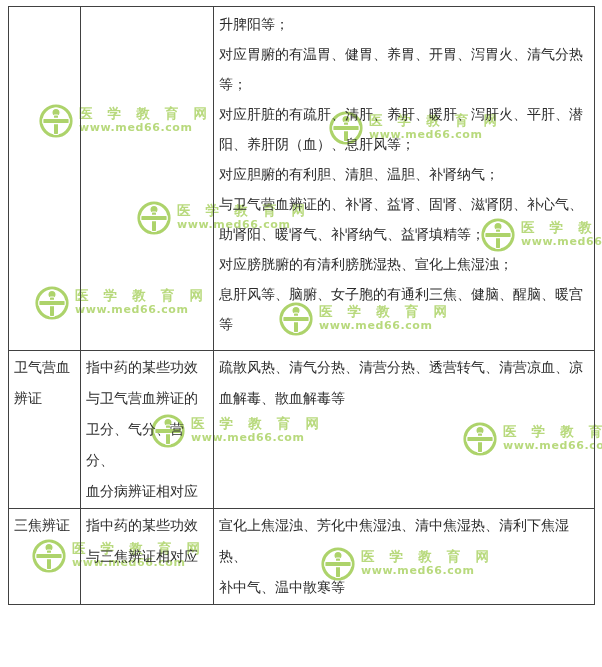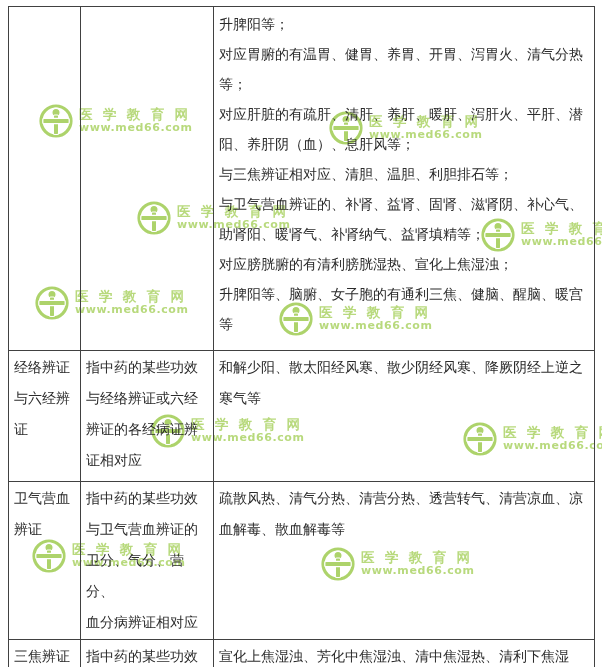--- a/index.html
+++ b/index.html
@@ -9,21 +9,21 @@
     font-family:"DejaVu Serif","Liberation Serif",serif;
   }
   
   .wm{
     position:absolute;z-index:0;display:flex;align-items:center;gap:5px;
     opacity:.95;pointer-events:none;
   }
   .wm svg{flex:0 0 auto}
   .wm-text{display:flex;flex-direction:column;line-height:1.15}
   .wm-text .t{font-weight:bold;font-size:13.5px;letter-spacing:3.5px;white-space:nowrap;
-    font-family:Liberation Serif, serif}
+    font-family:Liberation Mono, monospace}
   .wm-text .u{font-weight:bold;font-size:11px;letter-spacing:.6px;white-space:nowrap;
     font-family:"DejaVu Sans","Liberation Sans",sans-serif}
   
   table{
     position:absolute;left:8px;top:6px;width:586px;z-index:1;
     border-collapse:collapse;table-layout:fixed;background:transparent;
   }
   td{
     border:1px solid #414141;
     vertical-align:top;
@@ -49,34 +49,23 @@
       <col class="c1">
       <col class="c2">
       <col class="c3">
     </colgroup>
   <tbody>
     <tr class="r1">
       <td></td>
       <td></td>
       <td><p>升脾阳等；</p><p>对应胃腑的有温胃、健胃、养胃、开胃、泻胃火、清气分热
 等；</p><p>对应肝脏的有疏肝、清肝、养肝、暖肝、泻肝火、平肝、潜
-阳、养肝阴（血）、息肝风等；</p><p>与三焦辨证相对应、清胆、温胆、利胆排石等；</p><p>与卫气营血辨证的、补肾、益肾、固肾、滋肾阴、补心气、
-助肾阳、暖肾气、补肾纳气、益肾填精等；</p><p>对应膀胱腑的有清利膀胱湿热、宣化上焦湿浊；</p><p>升脾阳等、脑腑、女子胞的有通利三焦、健脑、醒脑、暖宫
+阳、养肝阴（血）、息肝风等；</p><p>对应胆腑的有利胆、清胆、温胆、补肾纳气；</p><p>与卫气营血辨证的、补肾、益肾、固肾、滋肾阴、补心气、
+助肾阳、暖肾气、补肾纳气、益肾填精等；</p><p>对应膀胱腑的有清利膀胱湿热、宣化上焦湿浊；</p><p>息肝风等、脑腑、女子胞的有通利三焦、健脑、醒脑、暖宫
 等</p></td>
-    </tr>
-    <tr class="r2">
-      <td>经络辨证
-与六经辨
-证</td>
-      <td>指中药的某些功效
-与经络辨证或六经
-辨证的各经病证辨
-证相对应</td>
-      <td>和解少阳、散太阳经风寒、散少阴经风寒、降厥阴经上逆之
-寒气等</td>
     </tr>
     <tr class="r3">
       <td>卫气营血
 辨证</td>
       <td>指中药的某些功效
 与卫气营血辨证的
 卫分、气分、营分、
 血分病辨证相对应</td>
       <td>疏散风热、清气分热、清营分热、透营转气、清营凉血、凉
 血解毒、散血解毒等</td>

